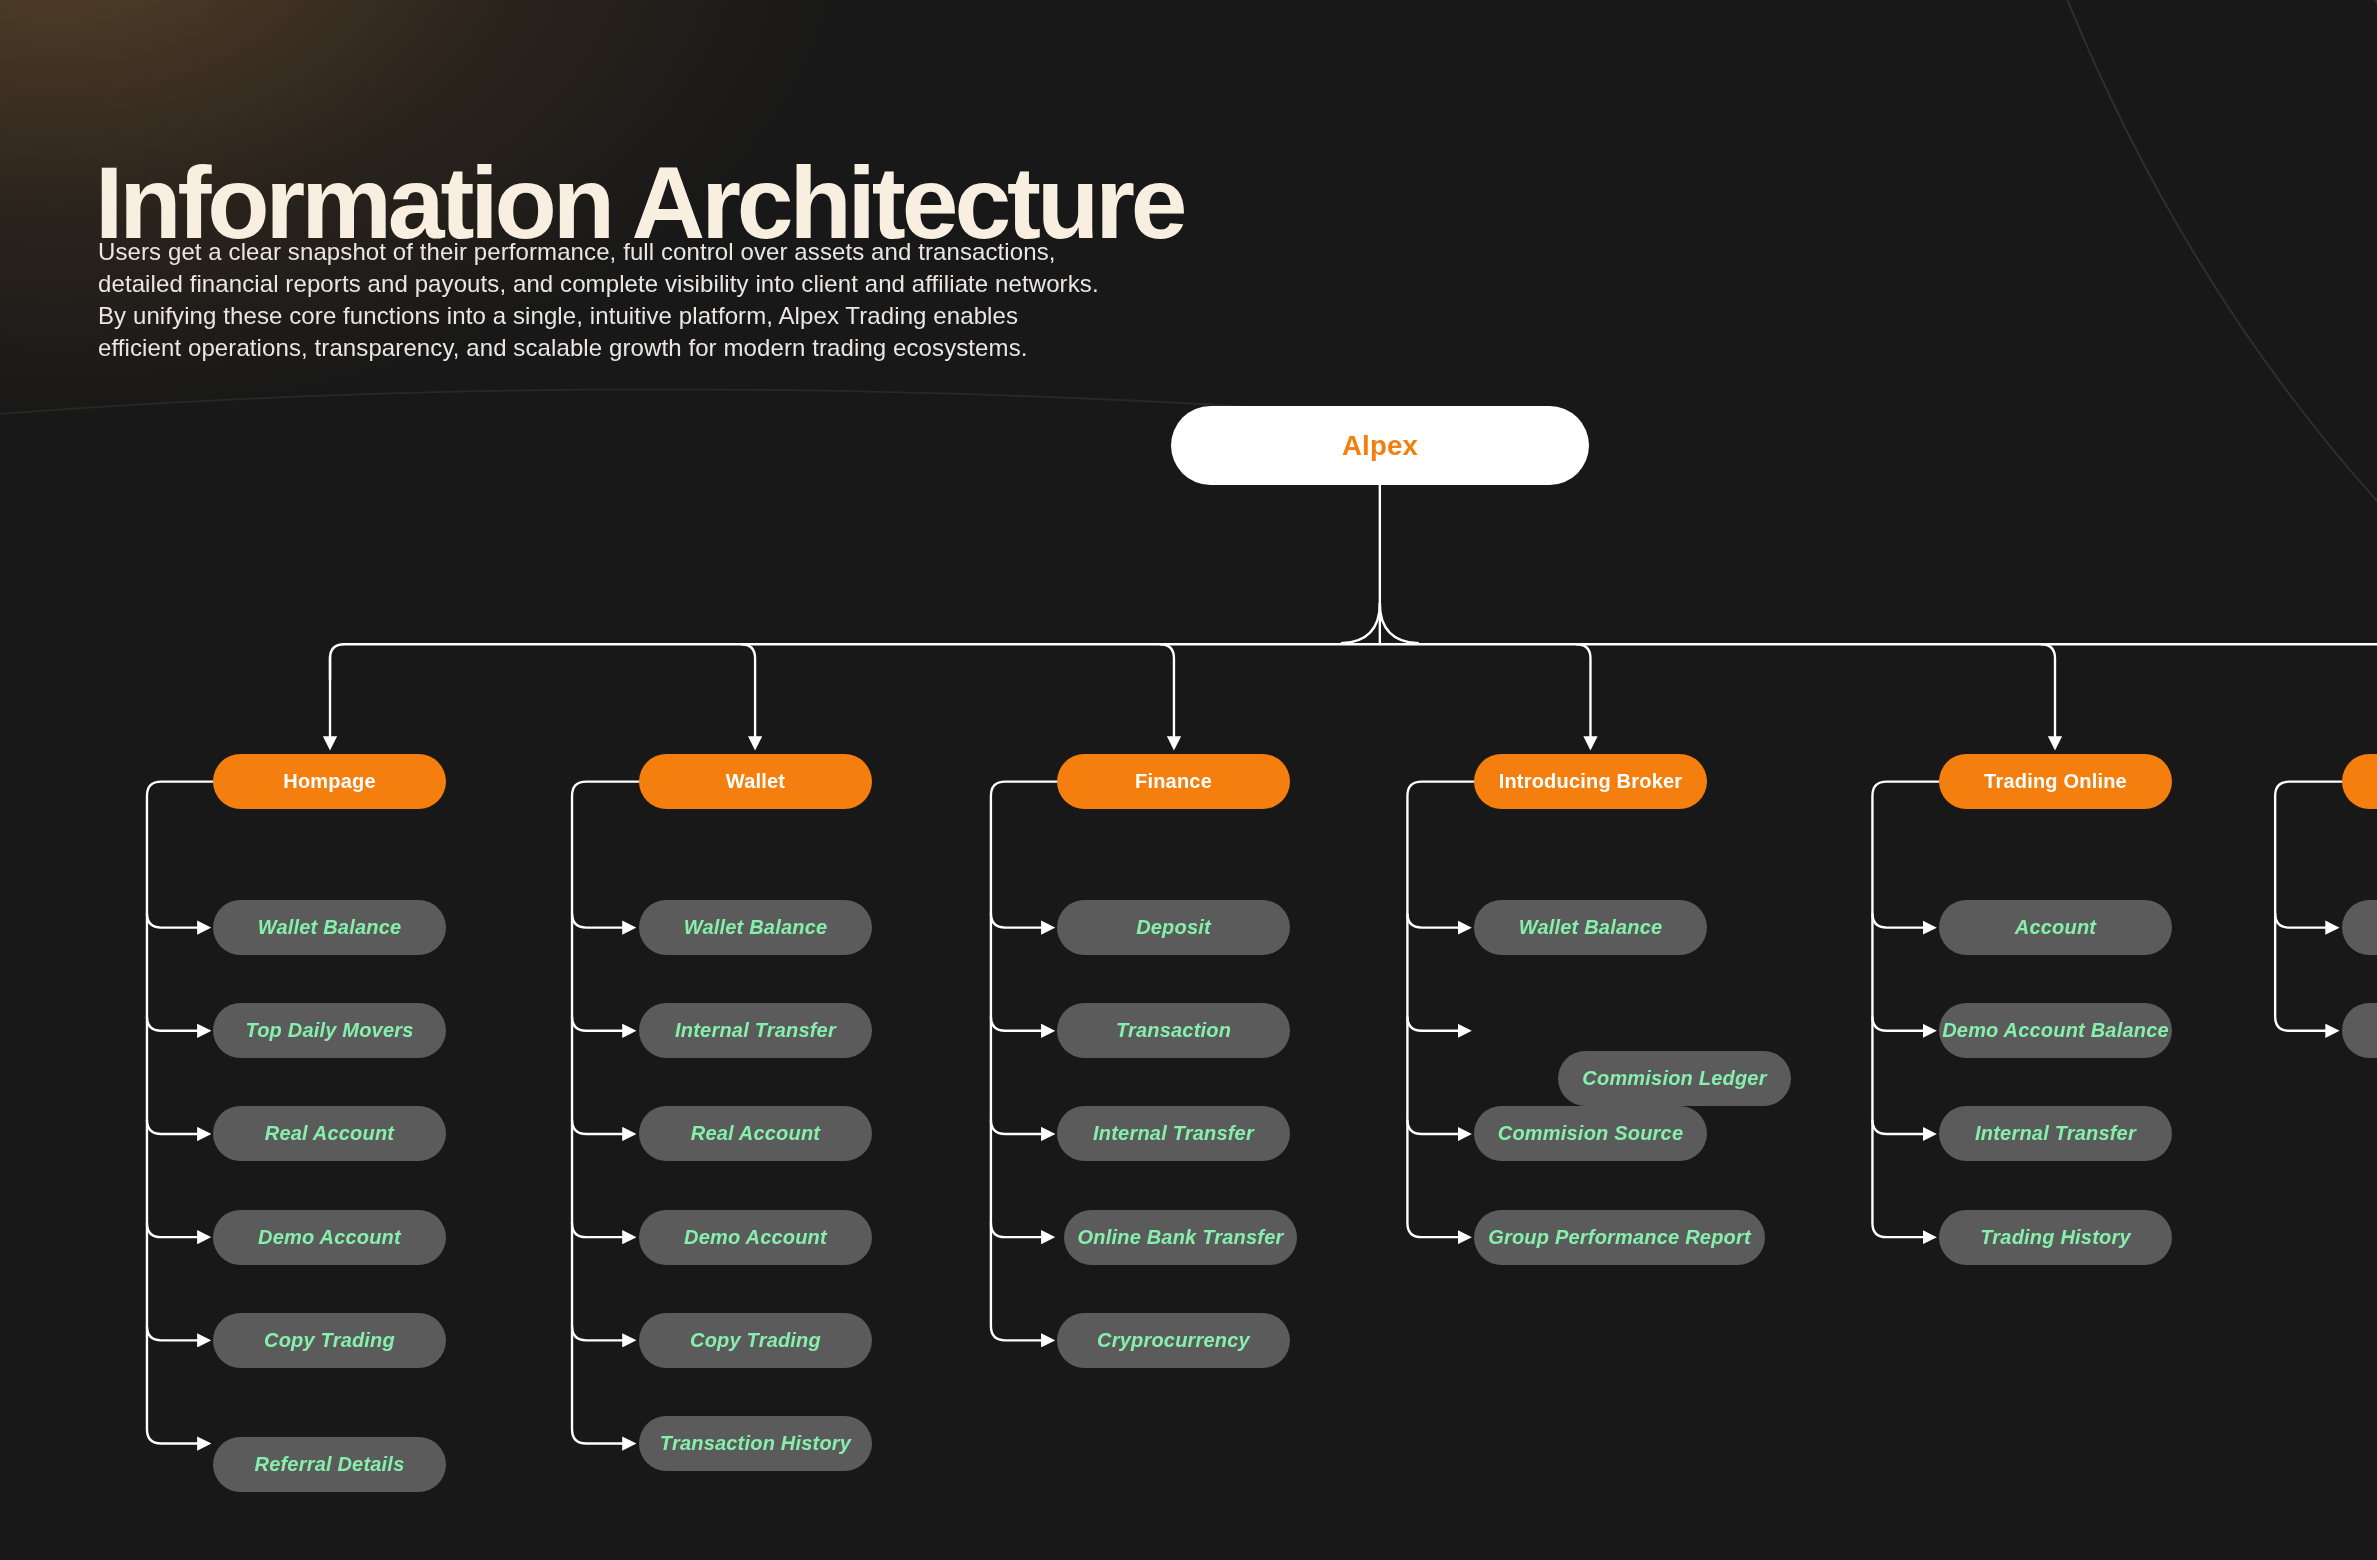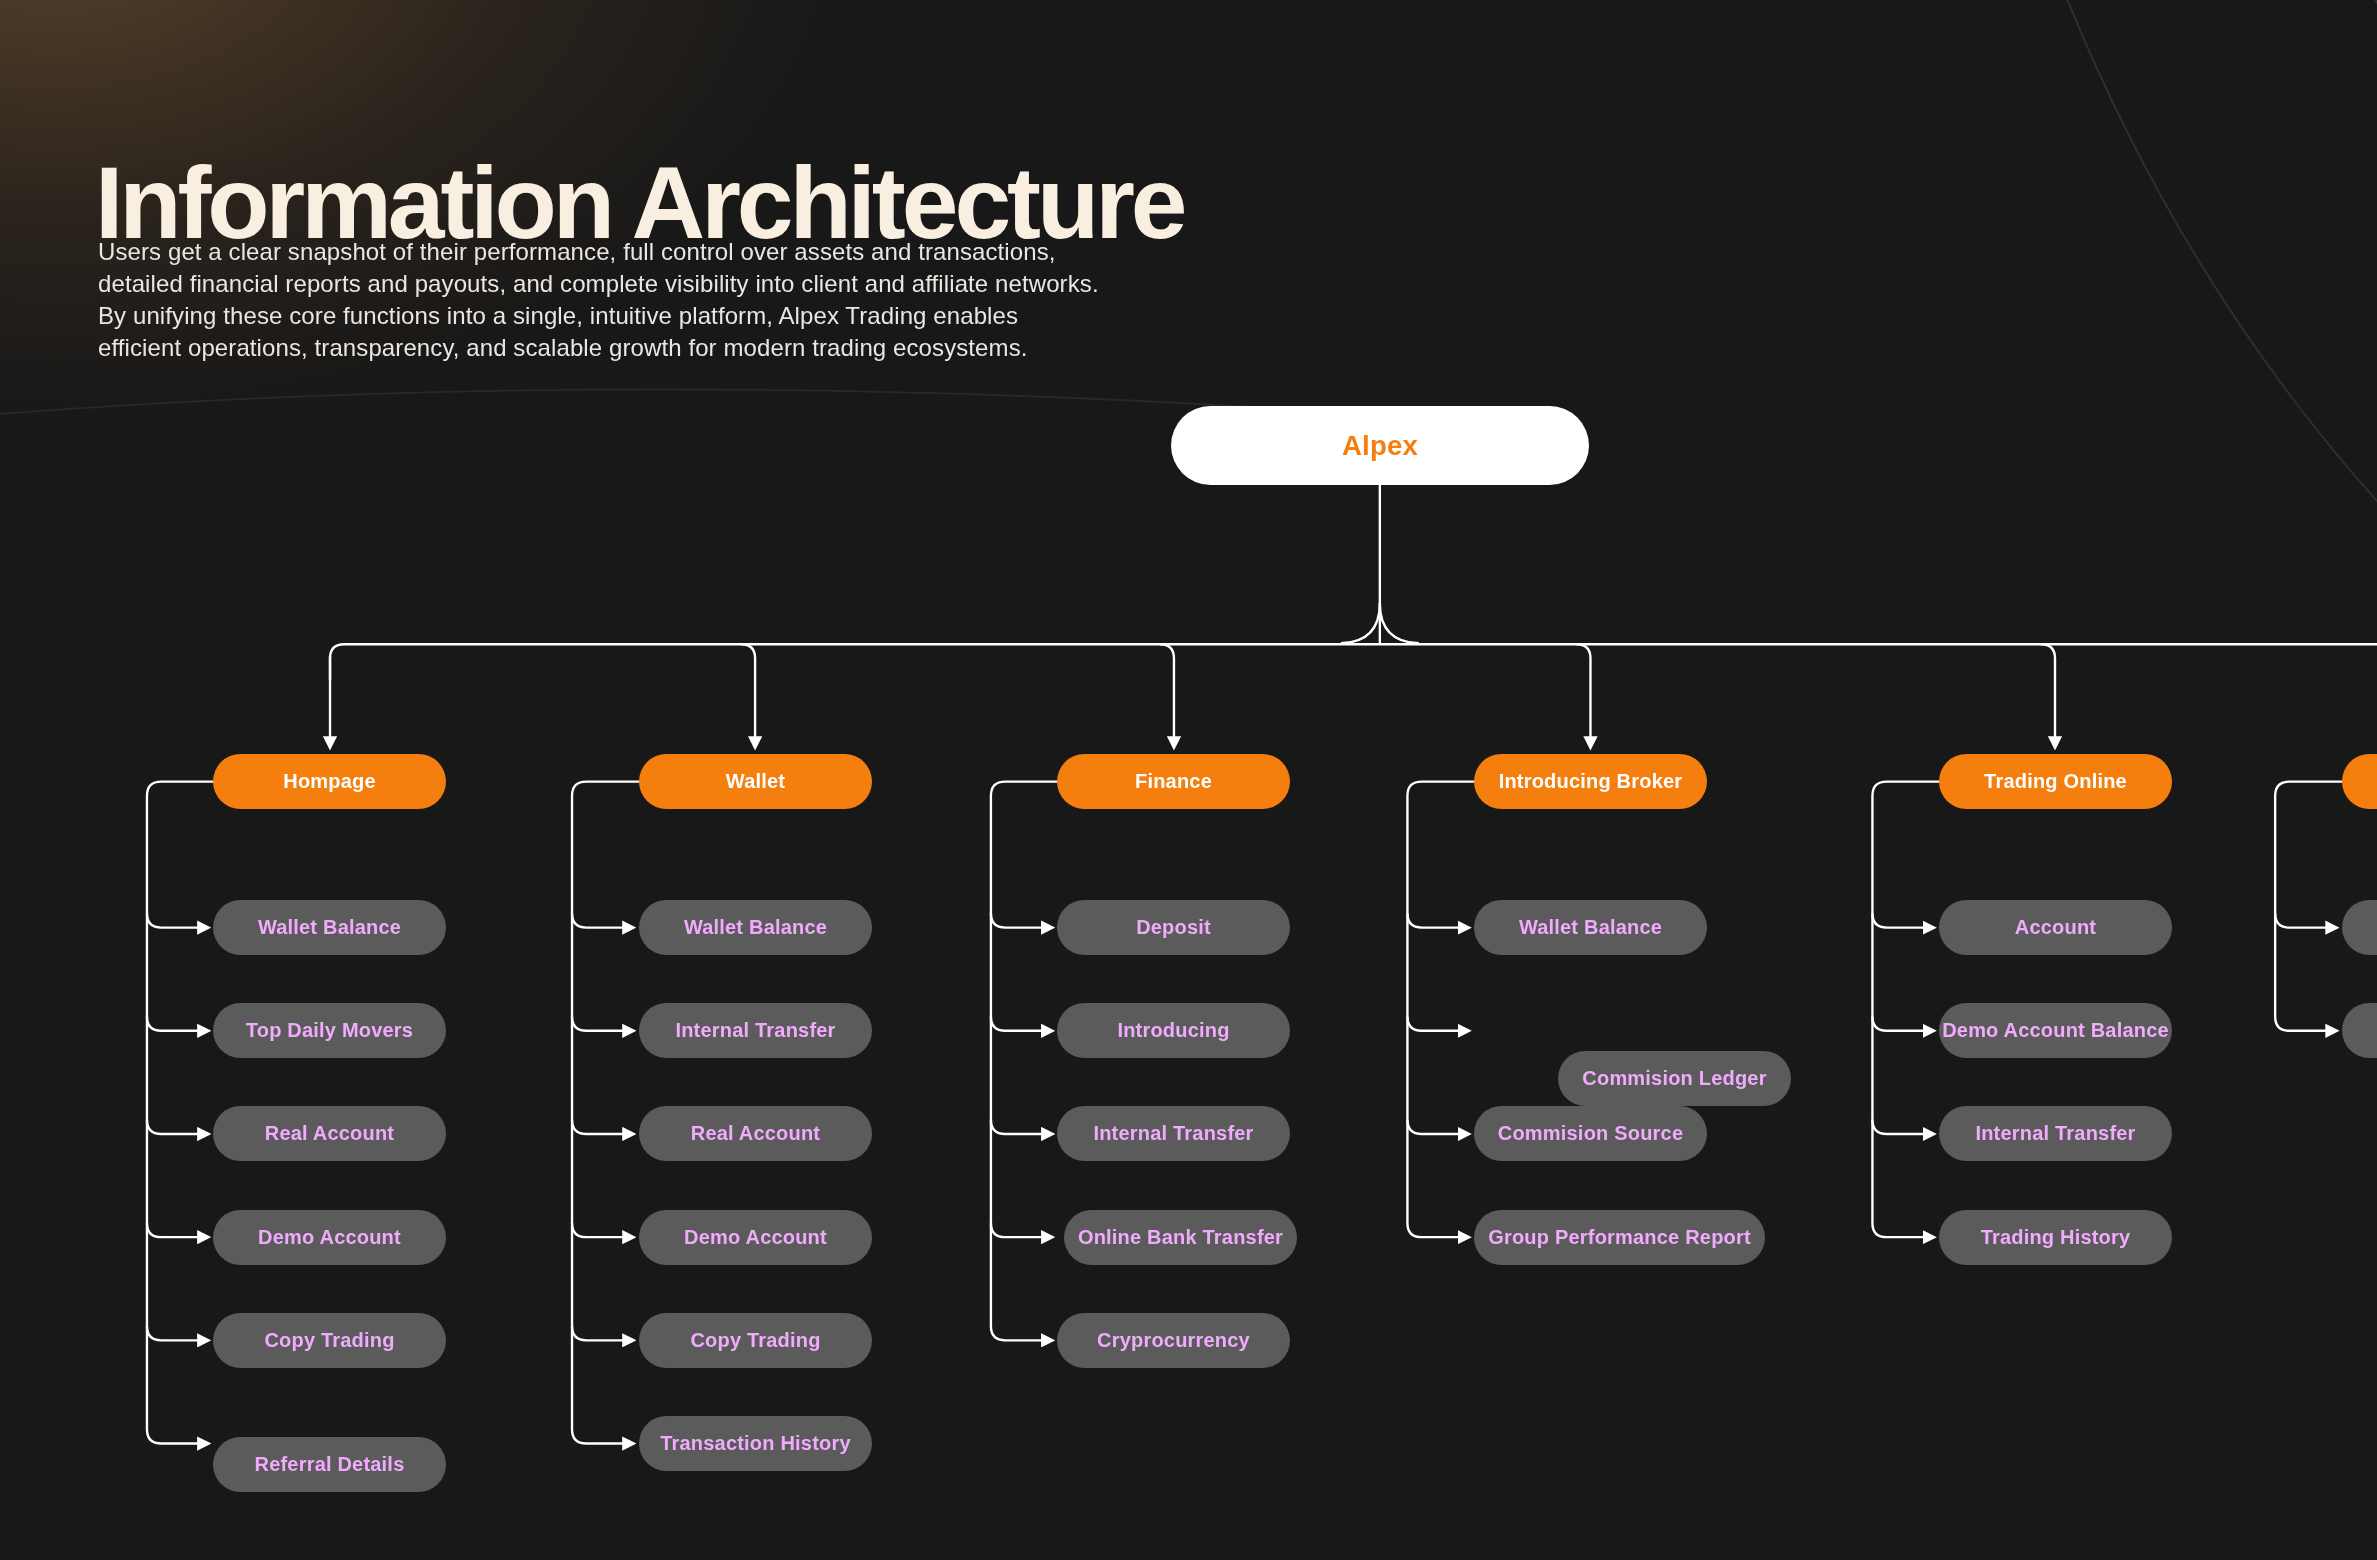--- a/index.html
+++ b/index.html
@@ -36,21 +36,21 @@
     font-size:20px;font-weight:700;letter-spacing:0.2px;
     white-space:nowrap;
     box-sizing:border-box;
   }
   .pill--root{
     height:79px;border-radius:40px;
     background:#FFFFFF;color:#F57F0E;
     font-size:27.6px;font-weight:700;
   }
   .pill--branch{background:#F57F0E;color:#FFFFFF;}
-  .pill--child{background:#5B5B5B;color:#f0abfc;}
+  .pill--child{background:#5B5B5B;color:#86efac;font-style:italic;}
 </style>
 </head>
 <body>
 
 <div id="canvas">
 
   <svg class="connectors" width="2773" height="1560" viewBox="0 0 5832 3281">
     <defs>
       <marker id="arw" markerWidth="6" markerHeight="6" refX="0.5" refY="3" orient="auto" markerUnits="strokeWidth">
         <path d="M0,0 L6,3 L0,6 Z" fill="#FFFFFF"></path>
@@ -146,21 +146,21 @@
   <div class="pill pill--child" style="left:213px;top:1416px;width:233px;margin-top:21px;">Referral Details</div>
 
   <div class="pill pill--child" style="left:639px;top:900px;width:233px;">Wallet Balance</div>
   <div class="pill pill--child" style="left:639px;top:1003px;width:233px;">Internal Transfer</div>
   <div class="pill pill--child" style="left:639px;top:1106px;width:233px;">Real Account</div>
   <div class="pill pill--child" style="left:639px;top:1210px;width:233px;">Demo Account</div>
   <div class="pill pill--child" style="left:639px;top:1313px;width:233px;">Copy Trading</div>
   <div class="pill pill--child" style="left:639px;top:1416px;width:233px;">Transaction History</div>
 
   <div class="pill pill--child" style="left:1057px;top:900px;width:233px;">Deposit</div>
-  <div class="pill pill--child" style="left:1057px;top:1003px;width:233px;">Introducing</div>
+  <div class="pill pill--child" style="left:1057px;top:1003px;width:233px;">Transaction</div>
   <div class="pill pill--child" style="left:1057px;top:1106px;width:233px;">Internal Transfer</div>
   <div class="pill pill--child" style="left:1064px;top:1210px;width:233px;">Online Bank Transfer</div>
   <div class="pill pill--child" style="left:1057px;top:1313px;width:233px;">Cryprocurrency</div>
 
   <div class="pill pill--child" style="left:1474px;top:900px;width:233px;">Wallet Balance</div>
   <div class="pill pill--child" style="left:1558px;top:1003px;width:233px;margin-top:48px;">Commision Ledger</div>
   <div class="pill pill--child" style="left:1474px;top:1106px;width:233px;">Commision Source</div>
   <div class="pill pill--child" style="left:1474px;top:1210px;width:291px;">Group Performance Report</div>
 
   <div class="pill pill--child" style="left:1939px;top:900px;width:233px;">Account</div>

